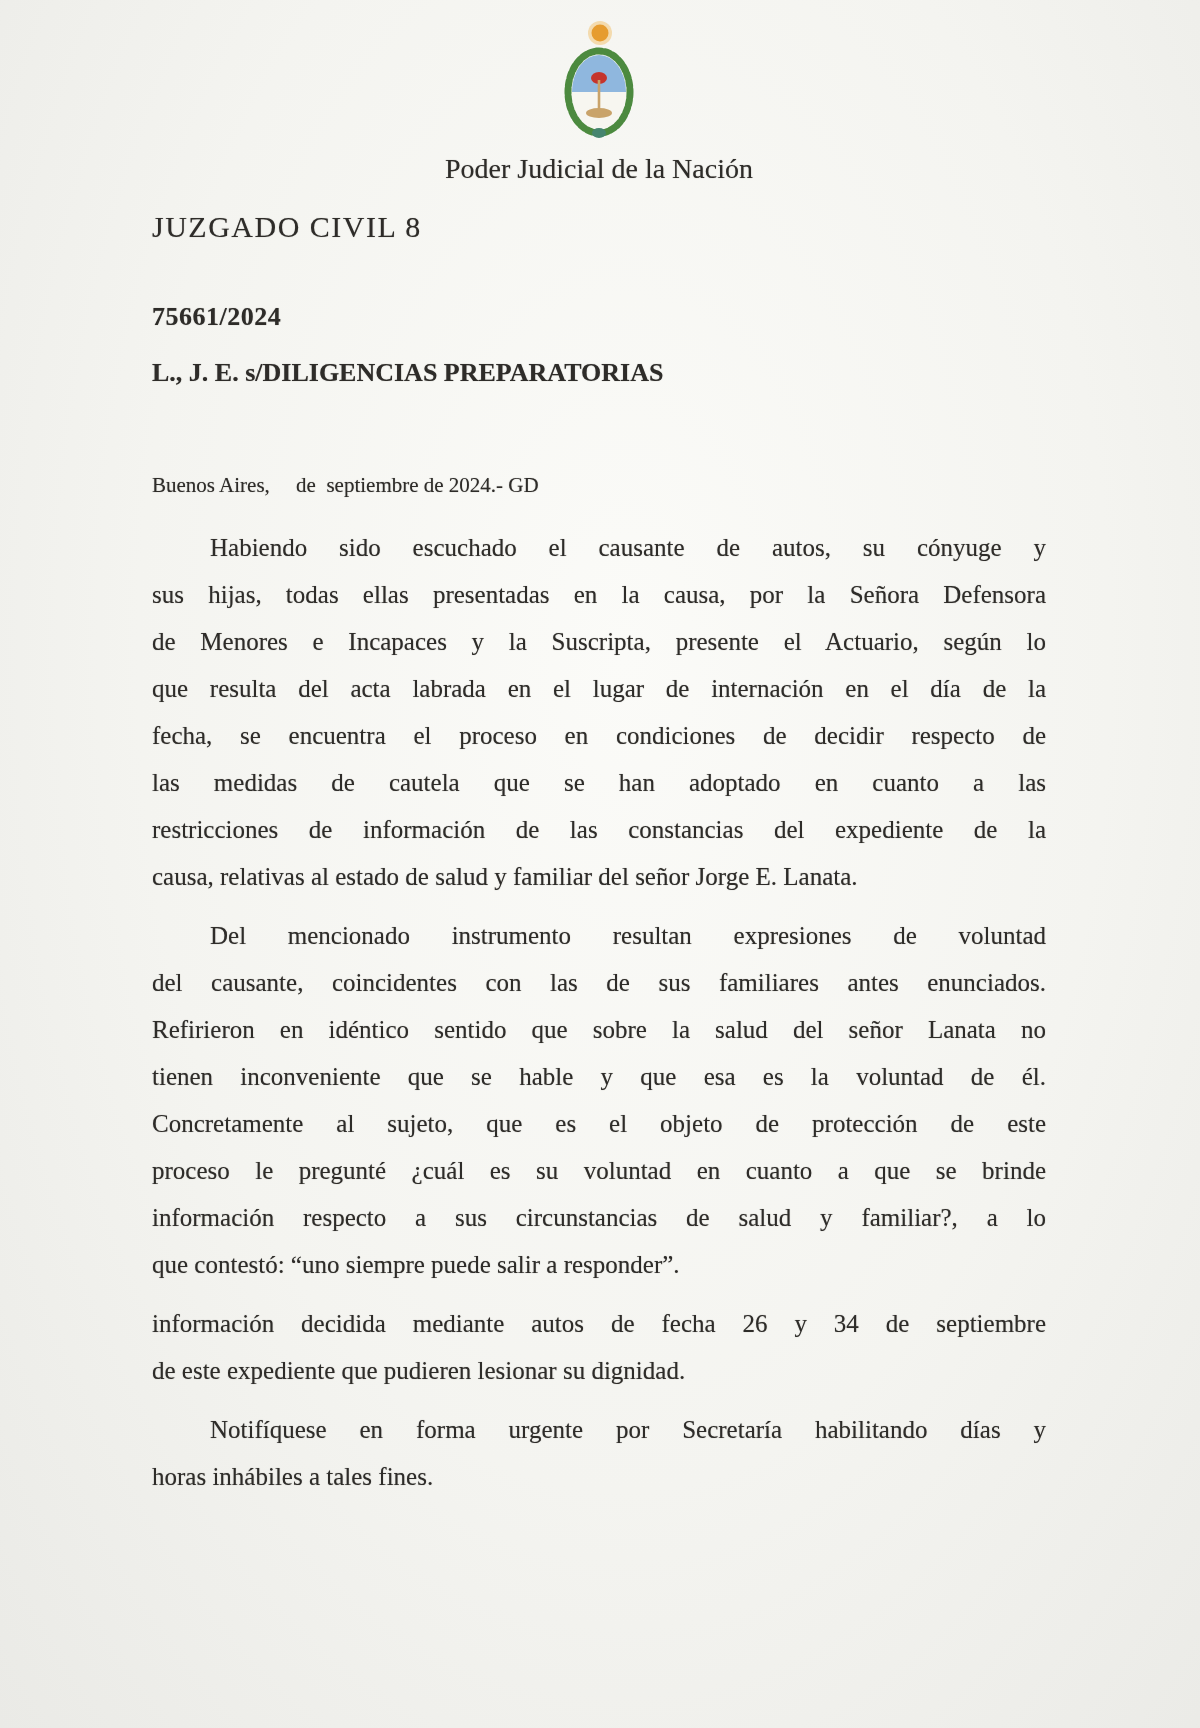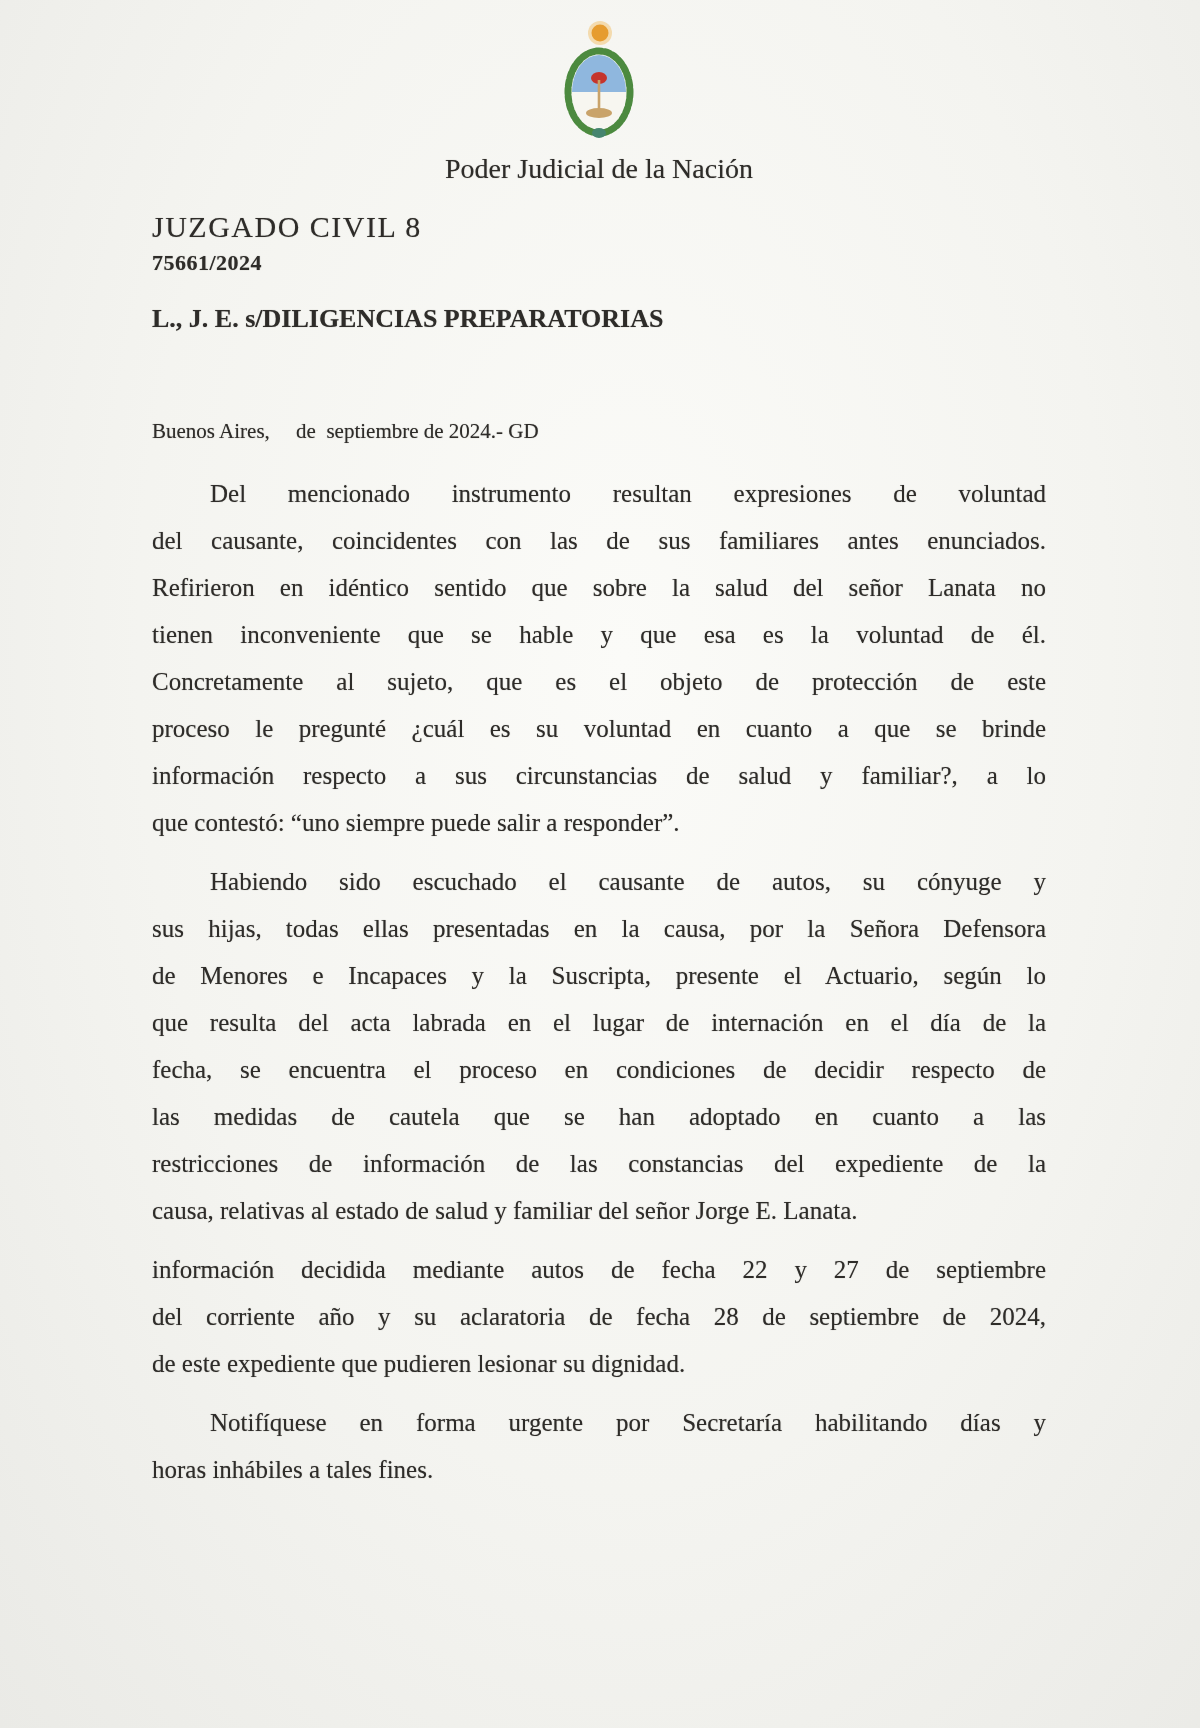--- a/index.html
+++ b/index.html
@@ -28,21 +28,22 @@
     line-height: 34px;
   }
   .court {
     margin-top: 22px;
     text-align: left;
     font-size: 30px;
     line-height: 38px;
     letter-spacing: 1.5px;
   }
   .case-number {
-    font-size: 22px;
+    margin-top: 54px;
+    font-size: 26px;
     font-weight: bold;
     line-height: 34px;
     letter-spacing: 0.5px;
   }
   .case-caption {
     margin-top: 22px;
     font-size: 26px;
     font-weight: bold;
     line-height: 34px;
   }
@@ -93,42 +94,41 @@
     <div class="court">JUZGADO CIVIL 8</div>
 
     <div class="case-number">75661/2024</div>
 
     <div class="case-caption">L., J. E. s/DILIGENCIAS PREPARATORIAS</div>
 
     <div class="dateline">Buenos Aires,     de  septiembre de 2024.- GD</div>
 
     <div class="bodytext">
         <div class="para">
+          <div class="line first">Habiendo sido escuchado el causante de autos, su cónyuge y</div>
+          <div class="line">sus hijas, todas ellas presentadas en la causa, por la Señora Defensora</div>
+          <div class="line">de Menores e Incapaces y la Suscripta, presente el Actuario, según lo</div>
+          <div class="line">que resulta del acta labrada en el lugar de internación en el día de la</div>
+          <div class="line">fecha, se encuentra el proceso en condiciones de decidir respecto de</div>
+          <div class="line">las medidas de cautela que se han adoptado en cuanto a las</div>
+          <div class="line">restricciones de información de las constancias del expediente de la</div>
+          <div class="line last">causa, relativas al estado de salud y familiar del señor Jorge E. Lanata.</div>
+        </div>
+        <div class="para">
           <div class="line first">Del mencionado instrumento resultan expresiones de voluntad</div>
           <div class="line">del causante, coincidentes con las de sus familiares antes enunciados.</div>
           <div class="line">Refirieron en idéntico sentido que sobre la salud del señor Lanata no</div>
           <div class="line">tienen inconveniente que se hable y que esa es la voluntad de él.</div>
           <div class="line">Concretamente al sujeto, que es el objeto de protección de este</div>
           <div class="line">proceso le pregunté ¿cuál es su voluntad en cuanto a que se brinde</div>
           <div class="line">información respecto a sus circunstancias de salud y familiar?, a lo</div>
           <div class="line last">que contestó: “uno siempre puede salir a responder”.</div>
         </div>
         <div class="para">
-          <div class="line first">Habiendo sido escuchado el causante de autos, su cónyuge y</div>
-          <div class="line">sus hijas, todas ellas presentadas en la causa, por la Señora Defensora</div>
-          <div class="line">de Menores e Incapaces y la Suscripta, presente el Actuario, según lo</div>
-          <div class="line">que resulta del acta labrada en el lugar de internación en el día de la</div>
-          <div class="line">fecha, se encuentra el proceso en condiciones de decidir respecto de</div>
-          <div class="line">las medidas de cautela que se han adoptado en cuanto a las</div>
-          <div class="line">restricciones de información de las constancias del expediente de la</div>
-          <div class="line last">causa, relativas al estado de salud y familiar del señor Jorge E. Lanata.</div>
-        </div>
-        <div class="para">
-          <div class="line">información decidida mediante autos de fecha 22 y 27 de septiembre</div>
-          <div class="line">del corriente año y su aclaratoria de fecha 28 de septiembre de 2024,</div>
+          <div class="line">información decidida mediante autos de fecha 26 y 34 de septiembre</div>
           <div class="line last">de este expediente que pudieren lesionar su dignidad.</div>
         </div>
         <div class="para">
           <div class="line first">Notifíquese en forma urgente por Secretaría habilitando días y</div>
           <div class="line last">horas inhábiles a tales fines.</div>
         </div>
       </div>
 
   </div>
 </div>

